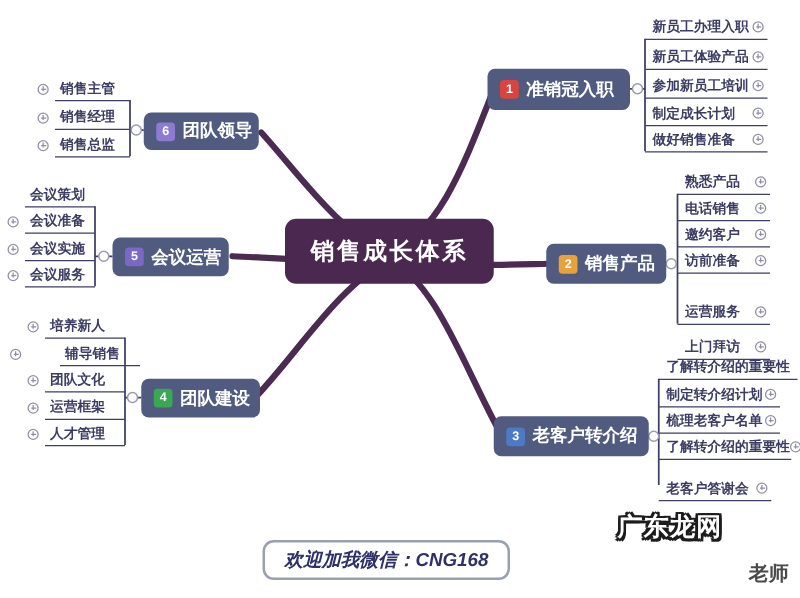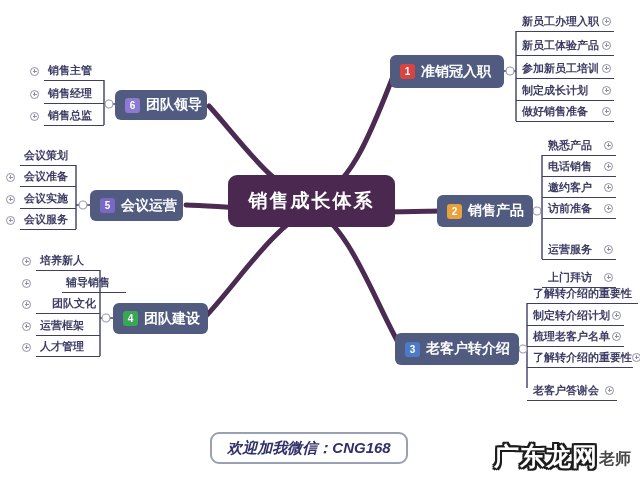--- a/index.html
+++ b/index.html
@@ -67,21 +67,21 @@
     display:flex; align-items:center; justify-content:center;
     font-style:italic; font-weight:bold; font-size:15px; color:#30306a; z-index:3;
   }
 
   
   .wm-small {
     position:absolute; left:599px; top:449px; font-size:16px; font-weight:bold;
     color:#4a4a4a; z-index:4;
   }
   .wm-main {
-    position:absolute; left:494px; top:440px; font-size:25px; font-weight:bold;
+    position:absolute; left:494px; top:408px; font-size:20px; font-weight:bold;
     color:#fff; letter-spacing:1px; z-index:5;
     text-shadow:-2px -2px 0 #1c1c1c, 2px -2px 0 #1c1c1c, -2px 2px 0 #1c1c1c,
                  2px 2px 0 #1c1c1c, 0 -2px 0 #1c1c1c, 0 2px 0 #1c1c1c,
                 -2px 0 0 #1c1c1c, 2px 0 0 #1c1c1c;
     text-align:right;
   }
 </style>
 </head>
 <body>
 
@@ -234,29 +234,29 @@
   <div class="branch-node" style="left:113px;top:303px;width:95px;height:31px;">
     <span class="badge badge-4">4</span>
     <span>团队建设</span>
   </div>
   <div class="crow left" style="left:22px;top:251px;">
       <span class="plus-icon"></span>
       <div class="cbox" style="width:64px;">
         <span>培养新人</span>
       </div>
     </div>
-  <div class="crow left" style="left:22px;top:273px;gap:31px;">
+  <div class="crow left" style="left:8px;top:273px;gap:31px;">
       <span class="plus-icon"></span>
       <div class="cbox" style="width:64px;">
         <span>辅导销售</span>
       </div>
     </div>
   <div class="crow left" style="left:22px;top:294px;">
       <span class="plus-icon"></span>
-      <div class="cbox" style="width:64px;justify-content:flex-end;">
+      <div class="cbox" style="width:64px;">
         <span>团队文化</span>
       </div>
     </div>
   <div class="crow left" style="left:22px;top:316px;">
       <span class="plus-icon"></span>
       <div class="cbox" style="width:64px;">
         <span>运营框架</span>
       </div>
     </div>
   <div class="crow left" style="left:22px;top:337px;">

